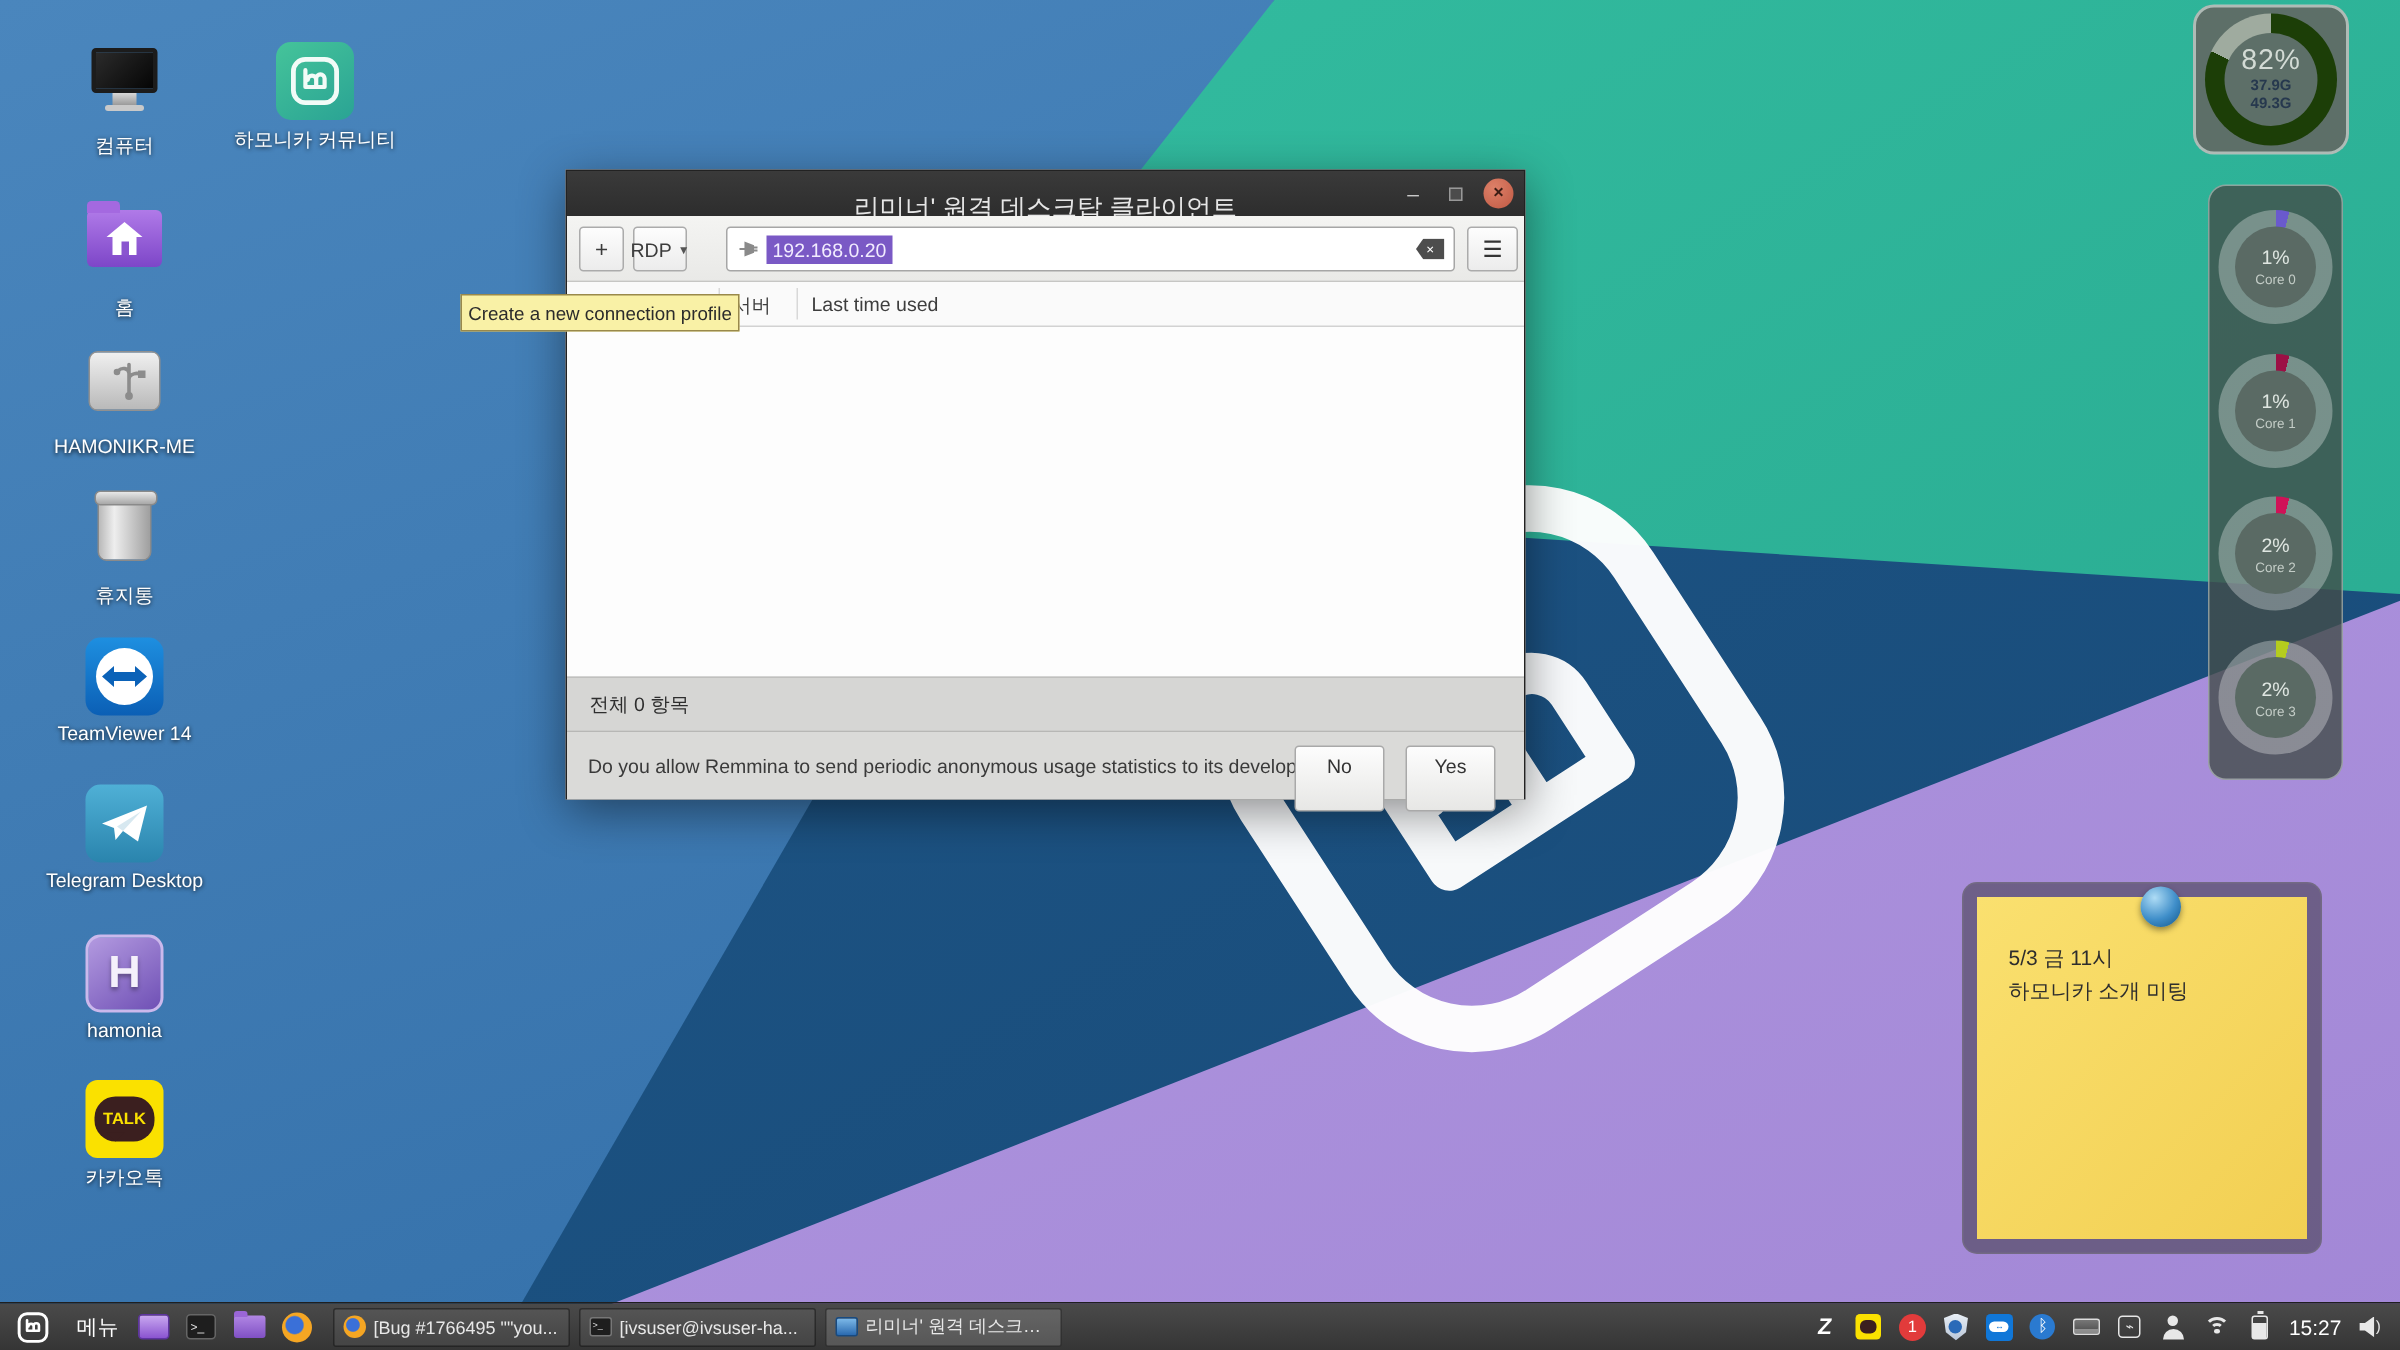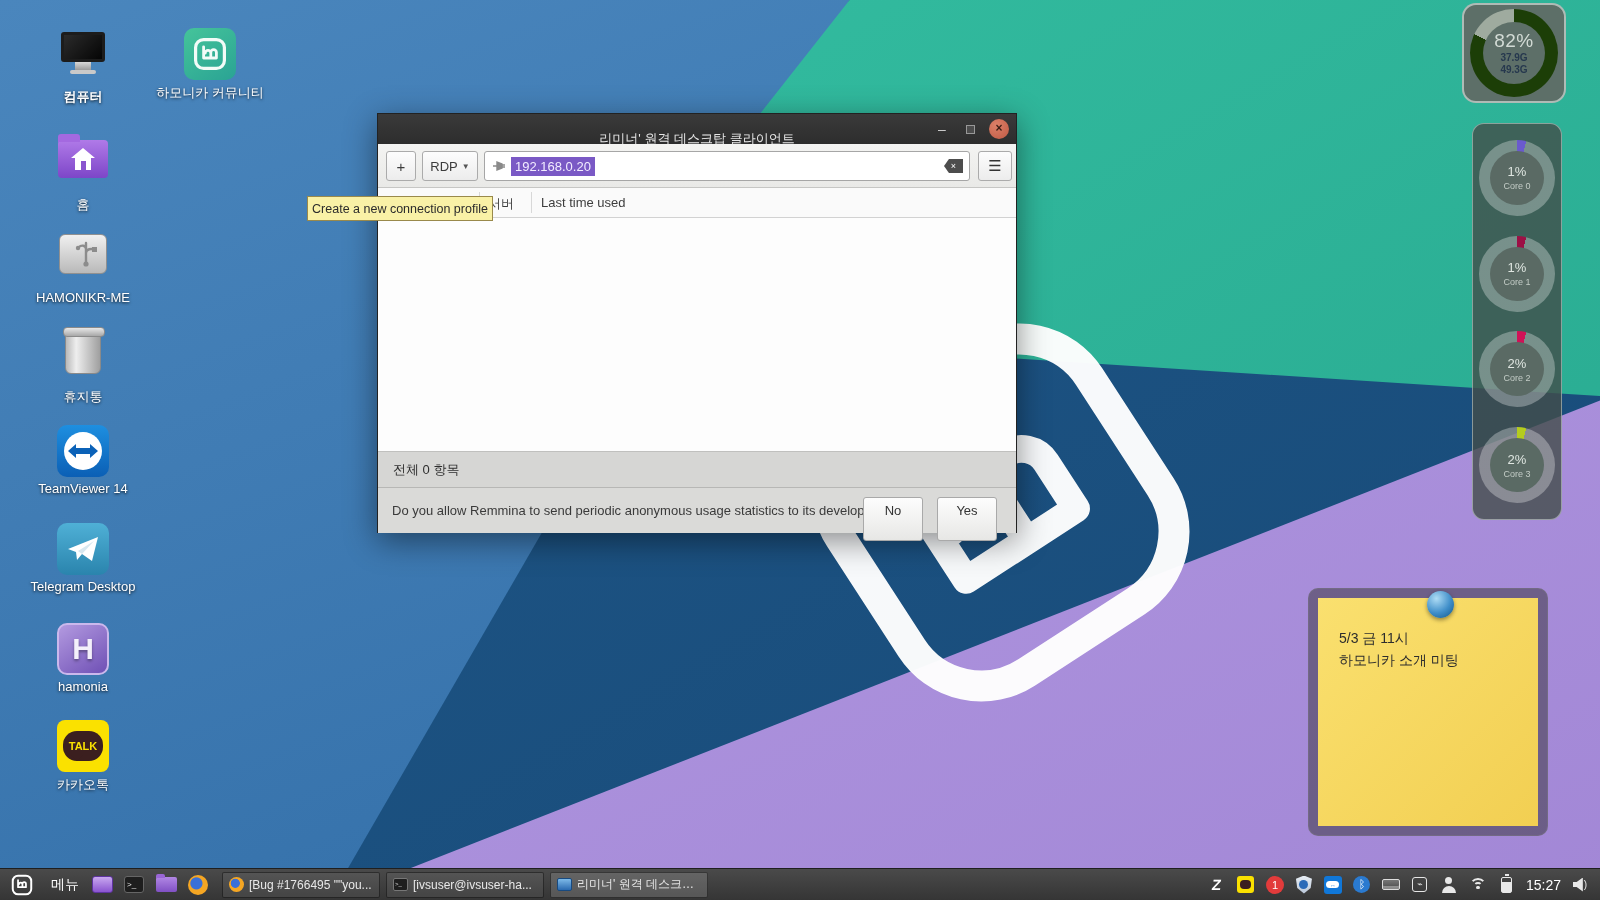--- a/index.html
+++ b/index.html
@@ -16,31 +16,31 @@
   
   .dicon { position:absolute; width:120px; text-align:center; z-index:2; cursor:pointer; }
   .dicon .art { width:52px; height:52px; margin:0 auto 4px auto; position:relative; }
   .dicon .lbl { color:#fff; font-size:13px; text-shadow:0 1px 3px rgba(0,0,0,.85); white-space:nowrap; }
   .rsq { width:52px; height:52px; border-radius:10px; display:flex; align-items:center; justify-content:center; }
 
   
   #win { position:absolute; left:377px; top:113px; width:640px; height:420px; z-index:10;
          box-shadow:0 8px 30px rgba(0,0,0,.45); border:1px solid #222; background:#fbfbfb; }
   #titlebar { height:30px; background:linear-gradient(#3a3a3a,#2d2d2d); display:flex; align-items:center; justify-content:center; position:relative; }
-  #titlebar .t { color:#e6e6e6; font-size:13px;margin-top:19px; }
+  #titlebar .t { color:#e6e6e6; font-size:17px;margin-top:19px; }
   .winbtn { position:absolute; top:0; height:30px; display:flex; align-items:center; justify-content:center; cursor:pointer; }
   #btn-min { right:62px; width:24px; color:#c9c9c9; font-size:14px; }
   #btn-max { right:34px; width:24px; }
   #btn-max .sq { width:9px; height:9px; border:1.5px solid #989898; background:#4c4c4c; }
   #btn-close { right:4px; width:26px; }
   #btn-close .c { width:20px; height:20px; border-radius:50%; background:radial-gradient(circle at 35% 30%,#dd8068,#c05a44); color:#3c1d15; font-size:12px; line-height:19px; text-align:center; font-weight:bold; }
   #toolbar { height:44px; background:linear-gradient(#f4f4f2,#e9e9e7); border-bottom:1px solid #c6c6c4; position:relative; }
   .tbtn { position:absolute; top:7px; height:30px; background:linear-gradient(#fdfdfd,#ececec); border:1px solid #ababab; border-radius:3px; color:#3c3c3c; display:flex; align-items:center; justify-content:center; font-size:13px; cursor:pointer; }
   #btn-add { left:8px; width:30px; font-size:15px; }
-  #btn-proto { left:44px; width:56px; gap:4px; }
+  #btn-proto { left:44px; width:36px; gap:4px; }
   #btn-proto .car { font-size:8px; color:#555; }
   #entry { position:absolute; left:106px; top:7px; width:486px; height:30px; background:#fff; border:1px solid #a6a6a6; border-radius:3px; display:flex; align-items:center; padding:0 6px; }
   #entry .sel { background:#7a59c5; color:#f2ecff; font-size:13px; padding:2px 4px; margin-left:4px; }
   #entry .clear { margin-left:auto; width:19px; height:14px; background:#4d4d4d; clip-path:polygon(26% 0,100% 0,100% 100%,26% 100%,0 50%); color:#fff; font-size:9px; line-height:14px; text-align:center; cursor:pointer; }
   #btn-menu { left:600px; width:34px; font-size:15px; color:#333; }
   #cols { height:30px; background:#fafafa; border-bottom:1px solid #d2d2d2; position:relative; font-size:13px; color:#3d3d3d; }
   #cols .sep { position:absolute; top:4px; bottom:4px; width:1px; background:#d8d8d8; }
   #cols .h { position:absolute; top:7px; }
   #listarea { height:233px; background:#fdfdfd; }
   #statusrow { height:36px; background:#d6d6d4; border-top:1px solid #c0c0be; display:flex; align-items:center; padding:0 15px; font-size:13px; color:#2e2e2e; }
@@ -94,21 +94,21 @@
 
 <div id="desktop">
   <div class="wp wp-navy"></div>
   <div class="wp wp-teal"></div>
   <div class="wp wp-purple"></div>
   <svg class="wp-logo" viewBox="0 0 100 100">
     <rect x="7" y="7" width="86" height="86" rx="24" fill="none" stroke="#ffffff" stroke-width="9"></rect>
     <path d="M31 27 L31 61 L69 61 L69 45 A8.5 8.5 0 0 0 52 45 L52 61 M52 47 A8.5 8.5 0 0 0 35 47" fill="none" stroke="#ffffff" stroke-width="8" stroke-linecap="round" stroke-linejoin="round"></path>
   </svg>
 
-  <div class="dicon" style="left:23px;top:28px;font-weight:bold;">
+  <div class="dicon" style="left:23px;top:28px;">
     <div class="art">
       <div class="monitor"></div>
         <div class="monstand"></div>
         <div class="monbase"></div>
     </div>
     <div class="lbl">컴퓨터</div>
   </div>
 
   <div class="dicon" style="left:150px;top:28px;">
     <div class="art">

